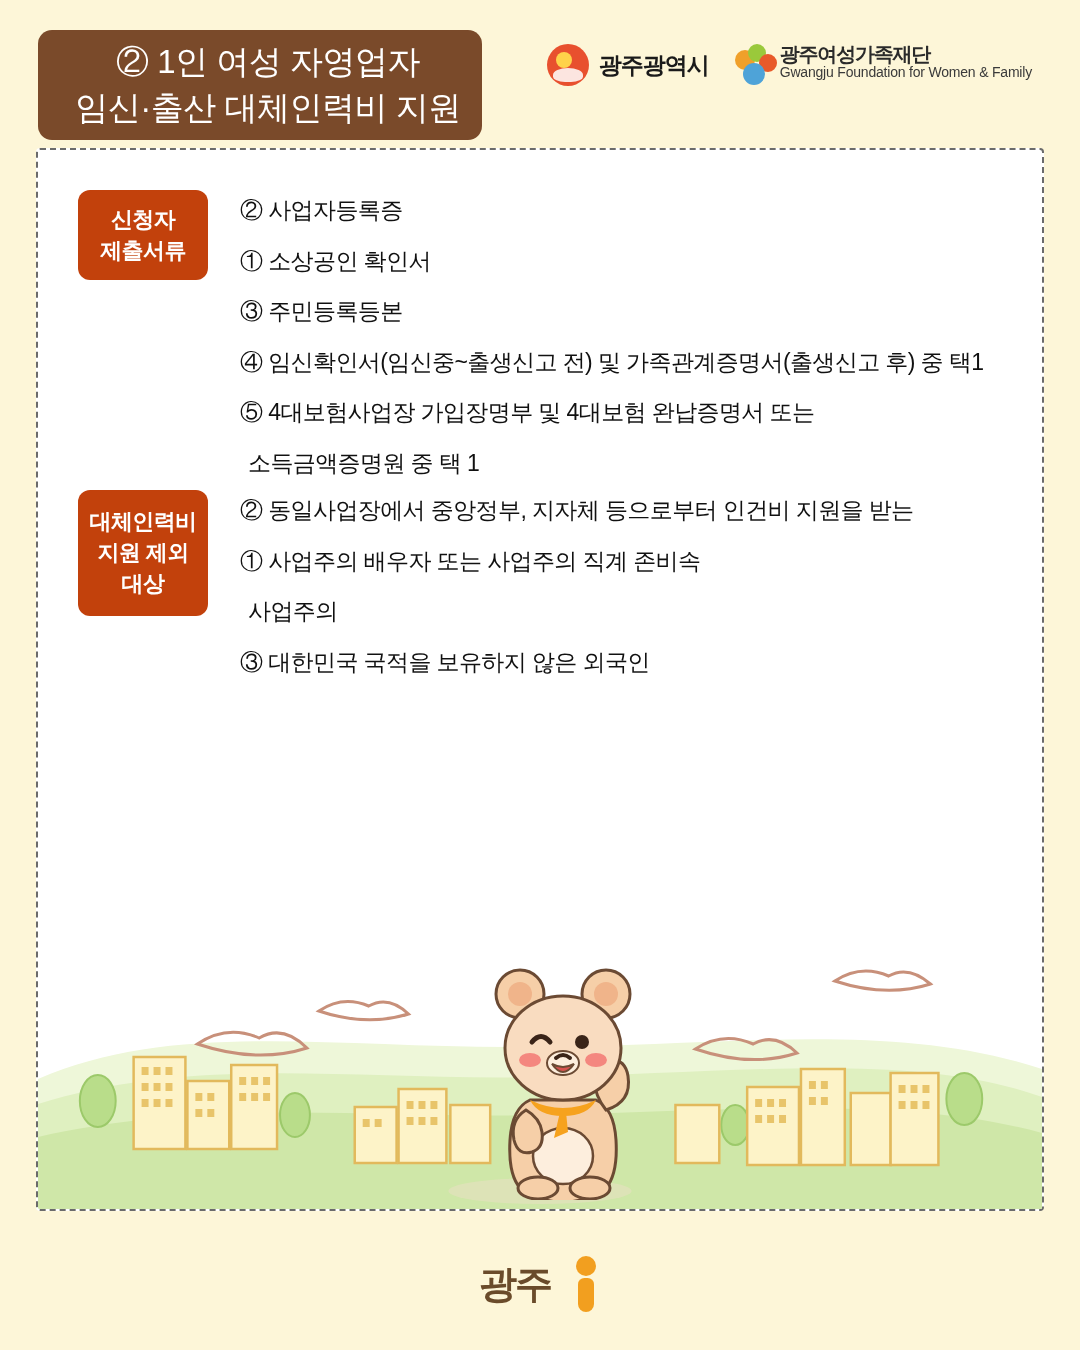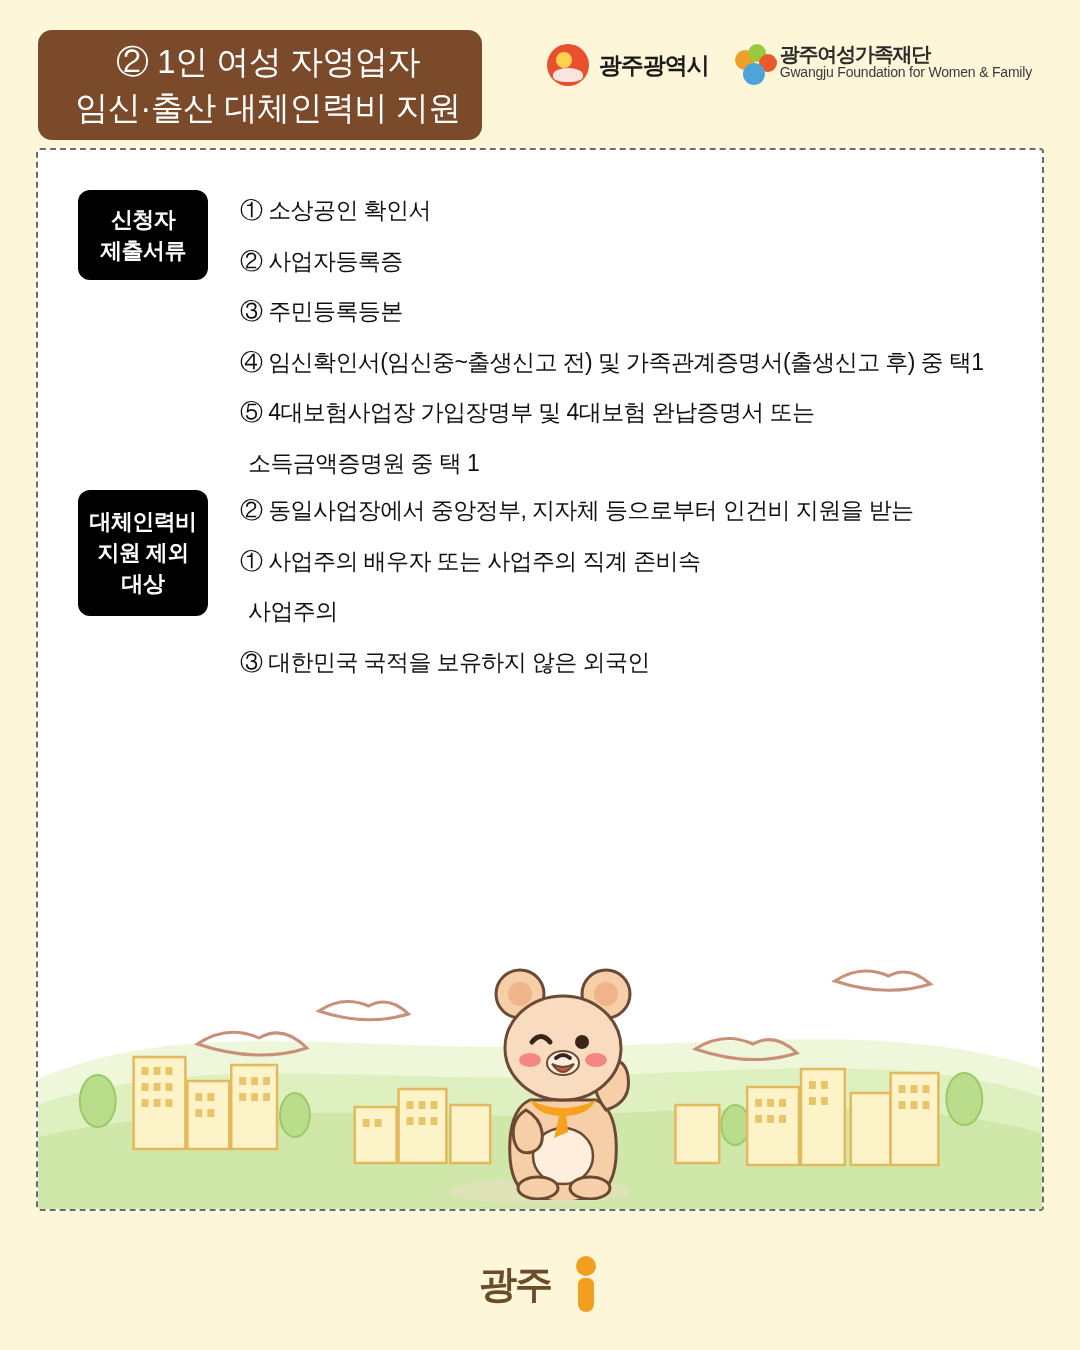--- a/index.html
+++ b/index.html
@@ -141,21 +141,21 @@
   .section {
     position: absolute;
     display: flex;
     align-items: flex-start;
   }
   .sec1 { left: 40px; top: 40px; }
   .sec2 { left: 40px; top: 340px; }
 
   .label-chip {
     width: 130px;
-    background: #000000;
+    background: #c2410c;
     border-radius: 12px;
     color: #ffffff;
     font-size: 22px;
     font-weight: bold;
     text-align: center;
     line-height: 1.42;
     padding: 14px 4px;
     box-sizing: border-box;
     white-space: pre-line;
     letter-spacing: -0.6px;
@@ -260,22 +260,22 @@
       </div>
     </div>
   </div>
 
   <div class="content-box">
 
     <div class="section sec1">
       <div class="label-chip">신청자
 제출서류</div>
       <div class="items">
+        <div class="item">② 사업자등록증</div>
         <div class="item">① 소상공인 확인서</div>
-        <div class="item">② 사업자등록증</div>
         <div class="item">③ 주민등록등본</div>
         <div class="item">④ 임신확인서(임신중~출생신고 전) 및 가족관계증명서(출생신고 후) 중 택1</div>
         <div class="item">⑤ 4대보험사업장 가입장명부 및 4대보험 완납증명서 또는</div>
         <div class="item cont">소득금액증명원  중  택 1</div>
       </div>
     </div>
 
     <div class="section sec2">
       <div class="label-chip">대체인력비
 지원 제외

